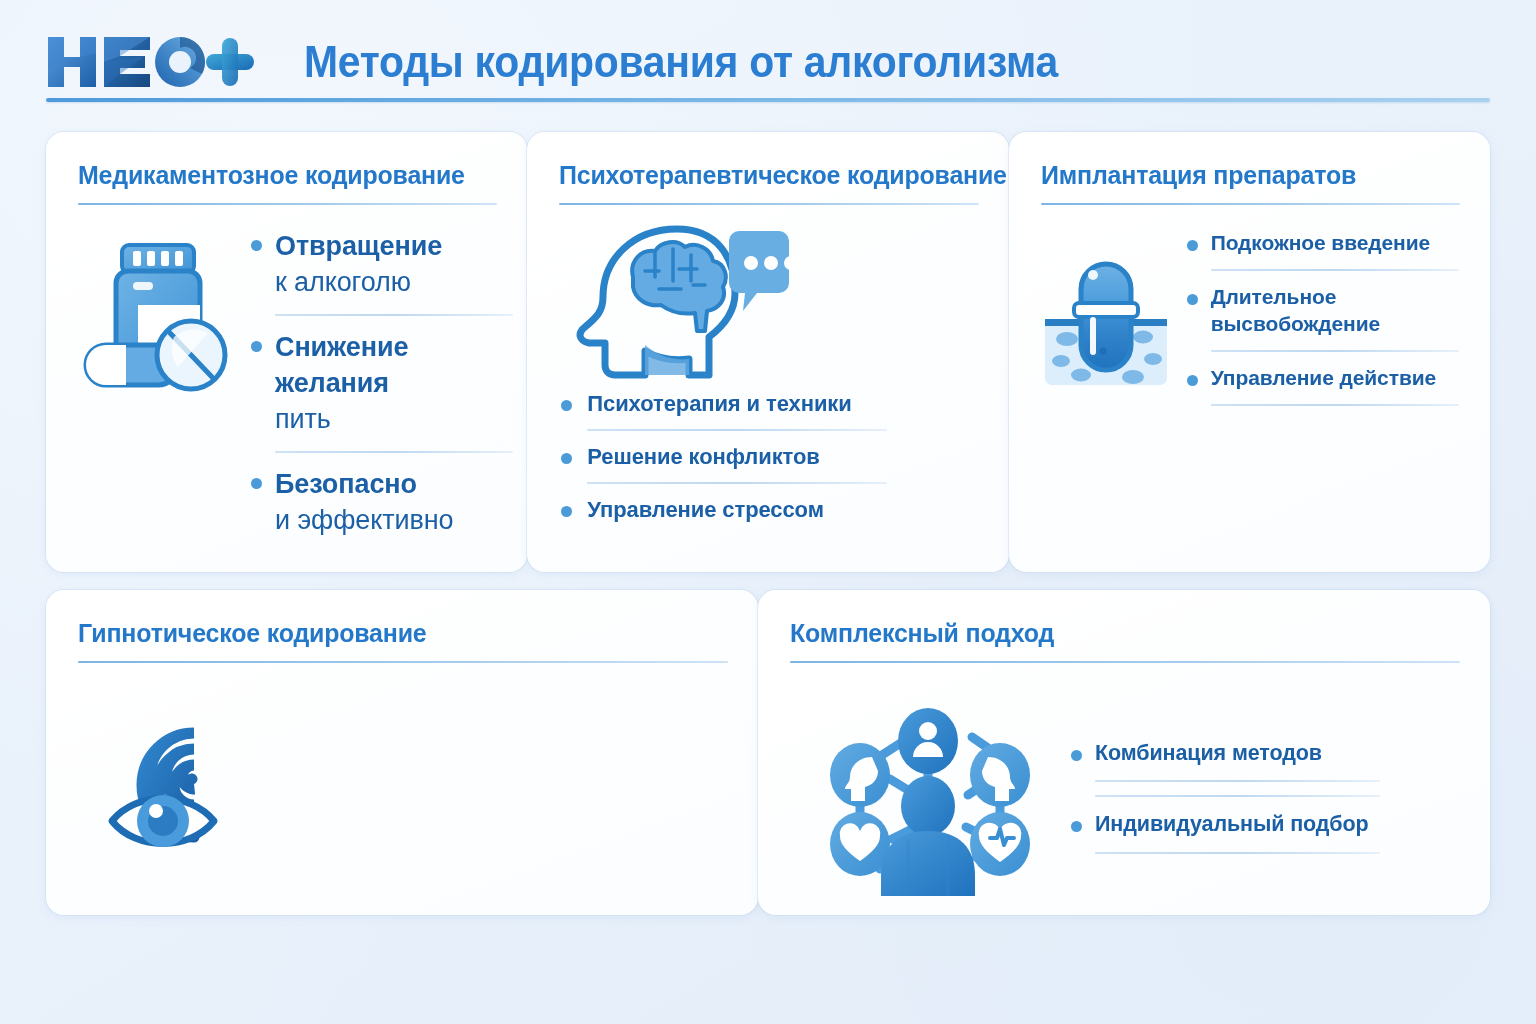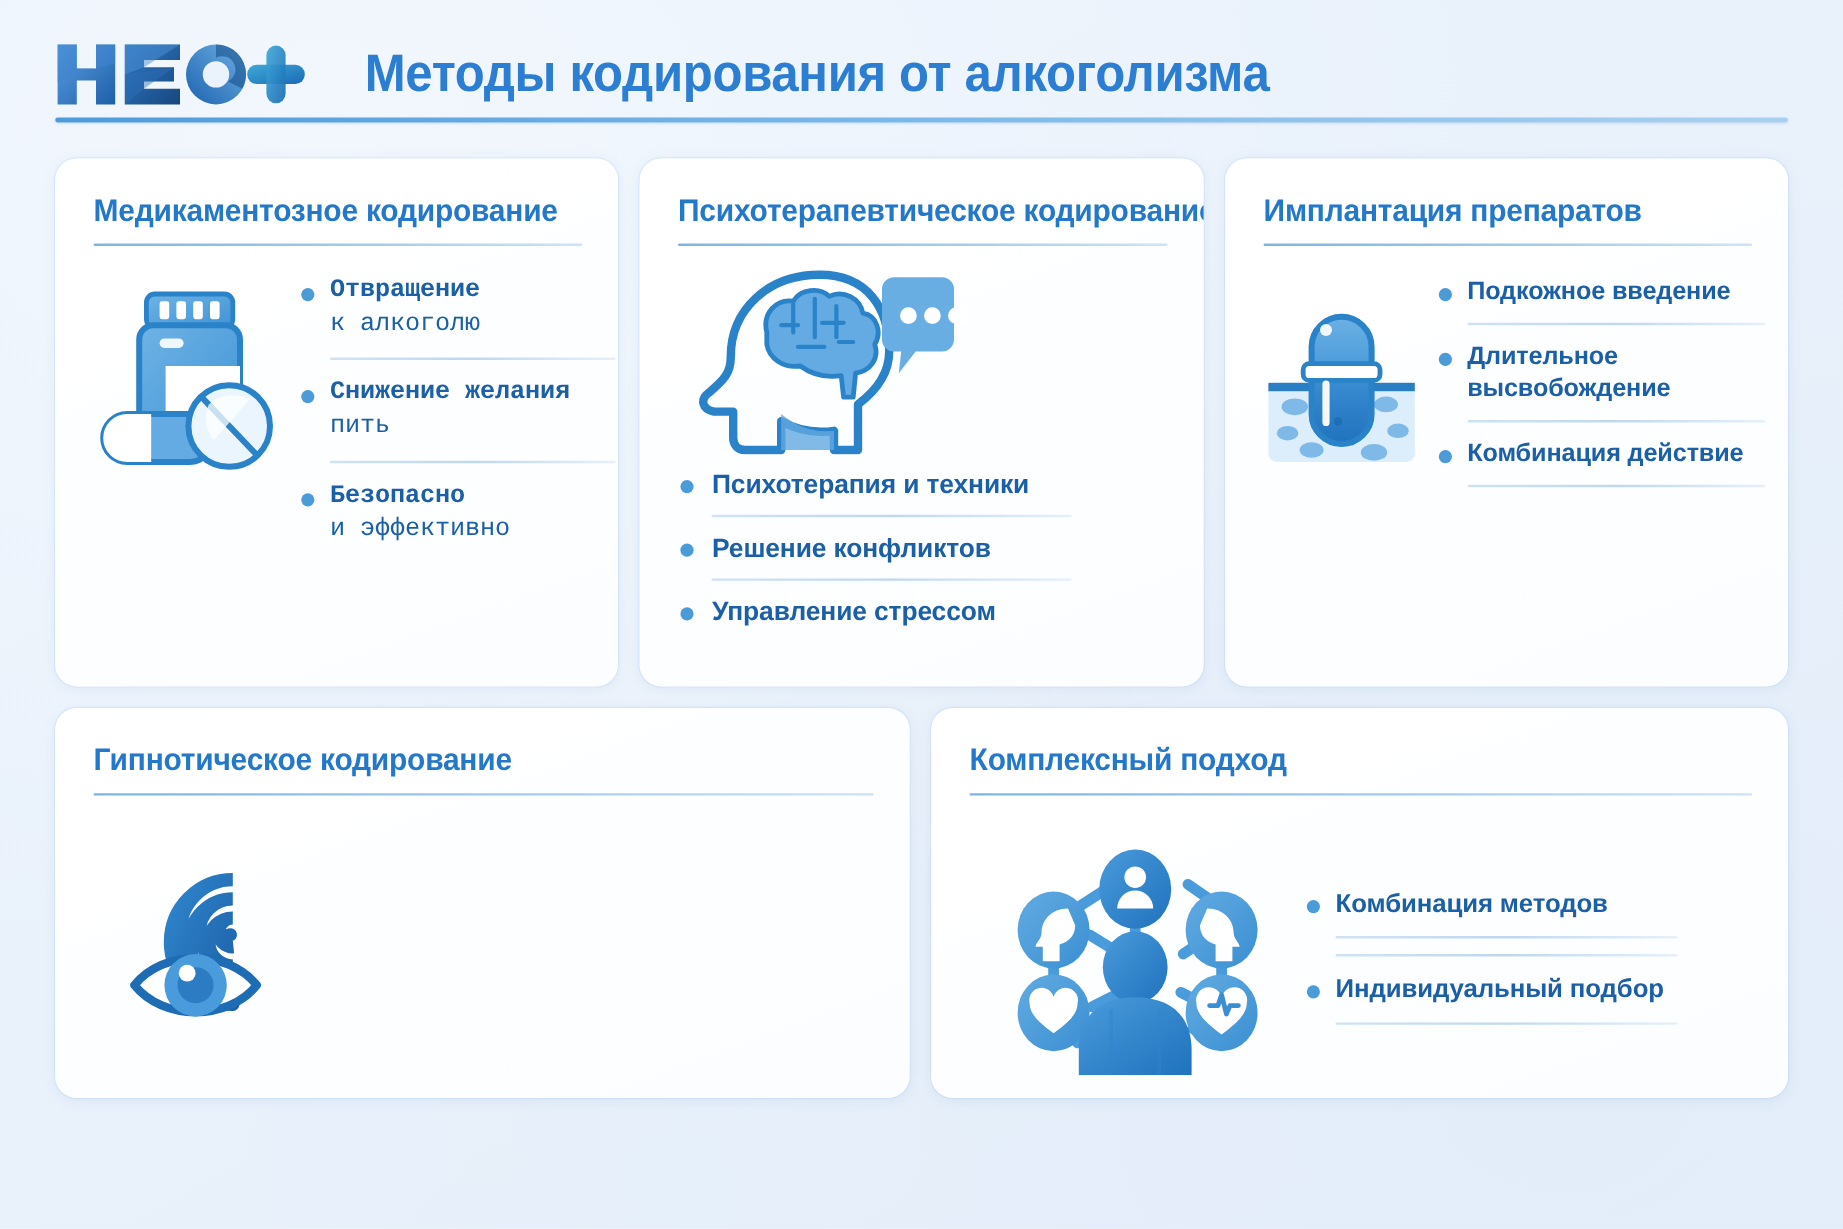--- a/index.html
+++ b/index.html
@@ -26,21 +26,21 @@
     white-space:nowrap;
     text-shadow:0 1px 0 rgba(255,255,255,.4);
   }
   .header-rule{
     height:4px; margin-top:6px; border-radius:2px;
     background:linear-gradient(90deg,#4e9ada 0%,#78b6e6 45%,#a9d1ef 100%);
     box-shadow:0 1px 2px rgba(90,150,210,.25);
   }
 
   
-  .row{ display:flex; gap:18px; }
+  .row{ display:flex; }
   .row-top{ margin-top:30px; height:440px; }
   .row-bottom{ margin-top:18px; height:325px;justify-content:center; }
 
   .card{
     background:linear-gradient(160deg,#ffffff 0%,#fdfeff 55%,#fbfdff 100%);
     border-radius:18px;
     box-shadow:0 2px 10px rgba(120,160,205,.13), 0 0 0 1px rgba(190,215,240,.35);
     padding:28px 30px 22px 32px;
     position:relative; overflow:hidden;
   }
@@ -78,21 +78,21 @@
   .btext.one{ font-weight:700; }
   .bsep{
     height:2px; border-radius:1px; margin:10px 0 10px 26px;
     background:linear-gradient(90deg,#cfe2f4 0%,#bed8f0 50%,#e6f0fa 100%);
   }
 
   
   .card-med .blist{ margin-left:8px; }
   .card-med .bitem{ padding-left:26px; }
   .card-med .bsep{ margin:14px 0 14px 26px; width:238px; }
-  .card-med .btext{ font-size:21px;font-family:Liberation Mono, monospace; }
+  .card-med .btext{ font-size:27px; }
 
   .card-psy .blist{ width:100%; margin-top:4px; }
   .card-psy .bsep{ width:300px; margin:11px 0 11px 28px; }
   .card-psy .bitem{ padding-left:28px; }
   .card-psy .btext{ font-size:22px; font-weight:700; }
 
   .card-imp .blist{ margin-left:14px; }
   .card-imp .bsep{ width:248px; margin:12px 0 12px 26px; }
   .card-imp .btext{ font-size:21px; font-weight:700; }
   .card-imp .btext .b1,.card-imp .btext .b2{ font-weight:700; }
@@ -318,21 +318,21 @@
             <span class="dot"></span>
             <span class="btext">
               <span class="b1">Длительное</span>
               <span class="b2">высвобождение</span>
             </span>
           </li>
           <li class="bsep"></li>
           <li class="bitem">
             <span class="dot"></span>
             <span class="btext">
-              <span class="b1">Комбинация действие</span>
+              <span class="b1">Управление действие</span>
               
             </span>
           </li>
           <li class="bsep"></li>
         </ul>
       </div>
     </div>
   </div>
 
   <div class="row row-bottom">

